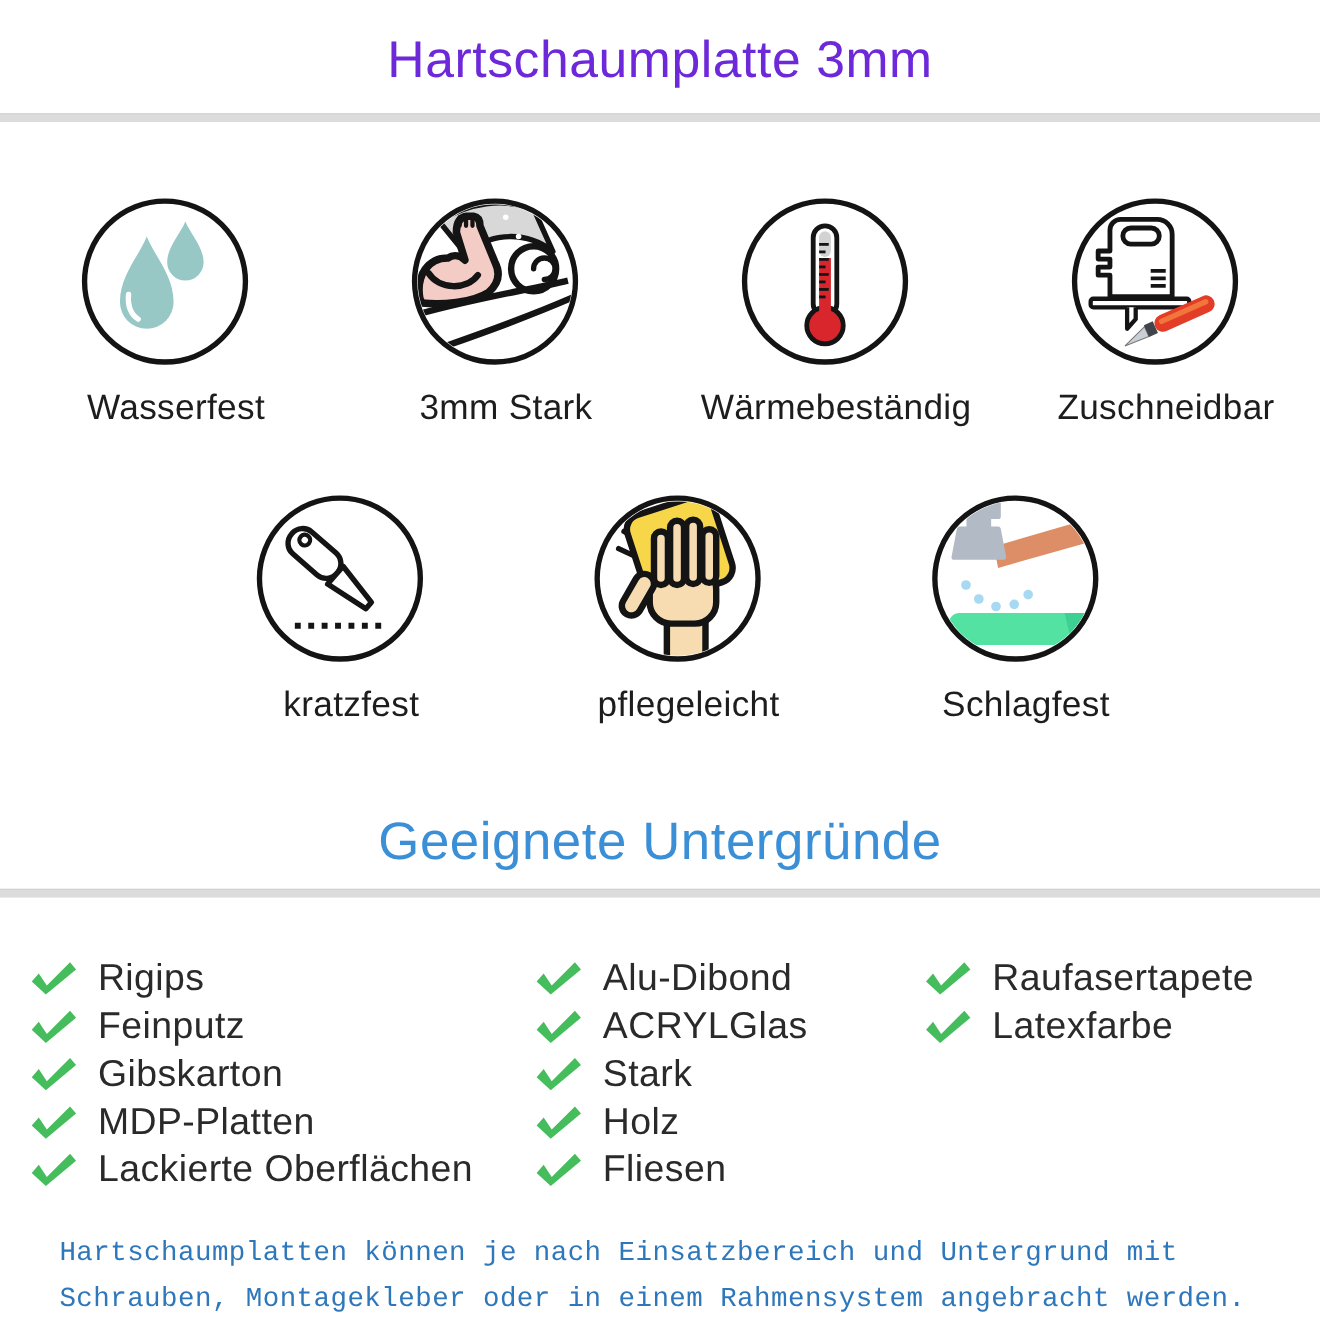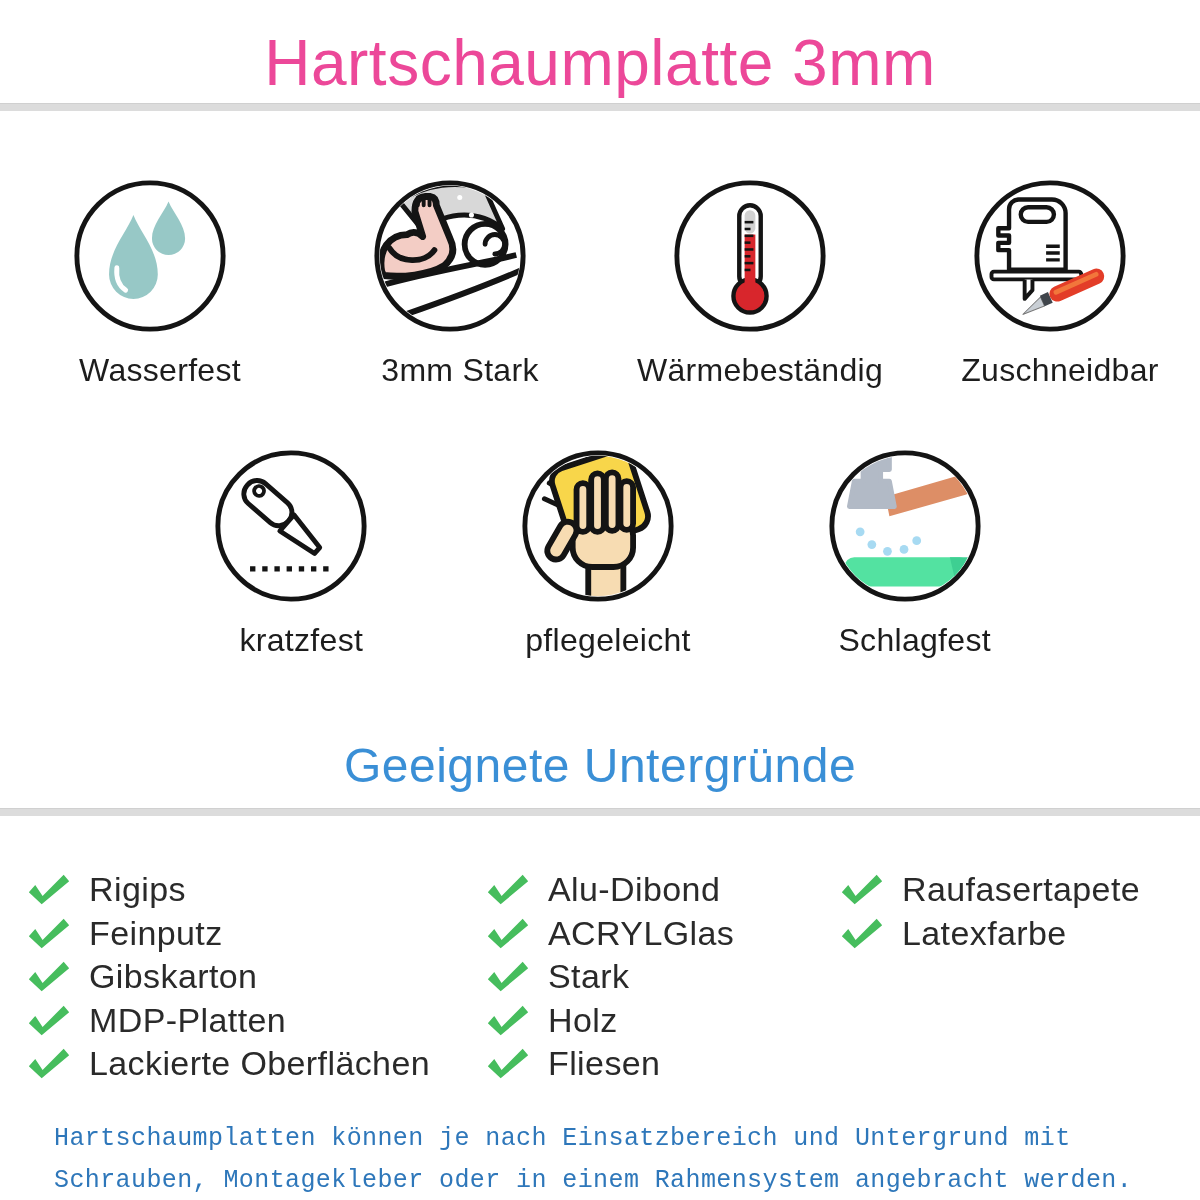--- a/index.html
+++ b/index.html
@@ -3,28 +3,28 @@
 <meta charset="utf-8">
 <style>
   html,body{margin:0;padding:0;}
   body{
     width:1200px;height:1200px;background:#ffffff;position:relative;overflow:hidden;
     font-family:"Liberation Sans","DejaVu Sans",sans-serif;
   }
   .canvas{position:absolute;inset:0;}
   .page-title{
     position:absolute;top:26px;left:0;width:1200px;margin:0;text-align:center;
-    font-size:64px;font-weight:400;color:#ec4899;letter-spacing:.5px;
+    font-size:47px;font-weight:400;color:#6d28d9;letter-spacing:.5px;
   }
   .divider{position:absolute;left:0;width:1200px;height:8px;background:#dcdcdc;border-top:1px solid #d0d0d0;box-sizing:border-box;}
   .divider.top{top:103px;}
   .divider.mid{top:808px;}
   .frow{position:absolute;display:flex;}
   .frow.one{top:178px;left:0;width:1200px;}
-  .frow.two{top:448px;left:138px;width:920px;}
+  .frow.two{top:448px;left:156px;width:920px;}
   .feature{flex:1;display:flex;flex-direction:column;align-items:center;}
   .circle-icon{width:156px;height:156px;}
   .circle-icon svg{display:block;width:156px;height:156px;}
   .flabel{margin-top:18px;font-size:32px;color:#1d1d1d;letter-spacing:.3px;white-space:nowrap;margin-left:20px;}
   .section-title{
     position:absolute;top:738px;left:0;width:1200px;margin:0;text-align:center;
     font-size:48px;font-weight:400;color:#3a8fd6;letter-spacing:.5px;
   }
   .scol{position:absolute;top:855px;margin-top:13px;}
   .scol.c1{left:27px;}

